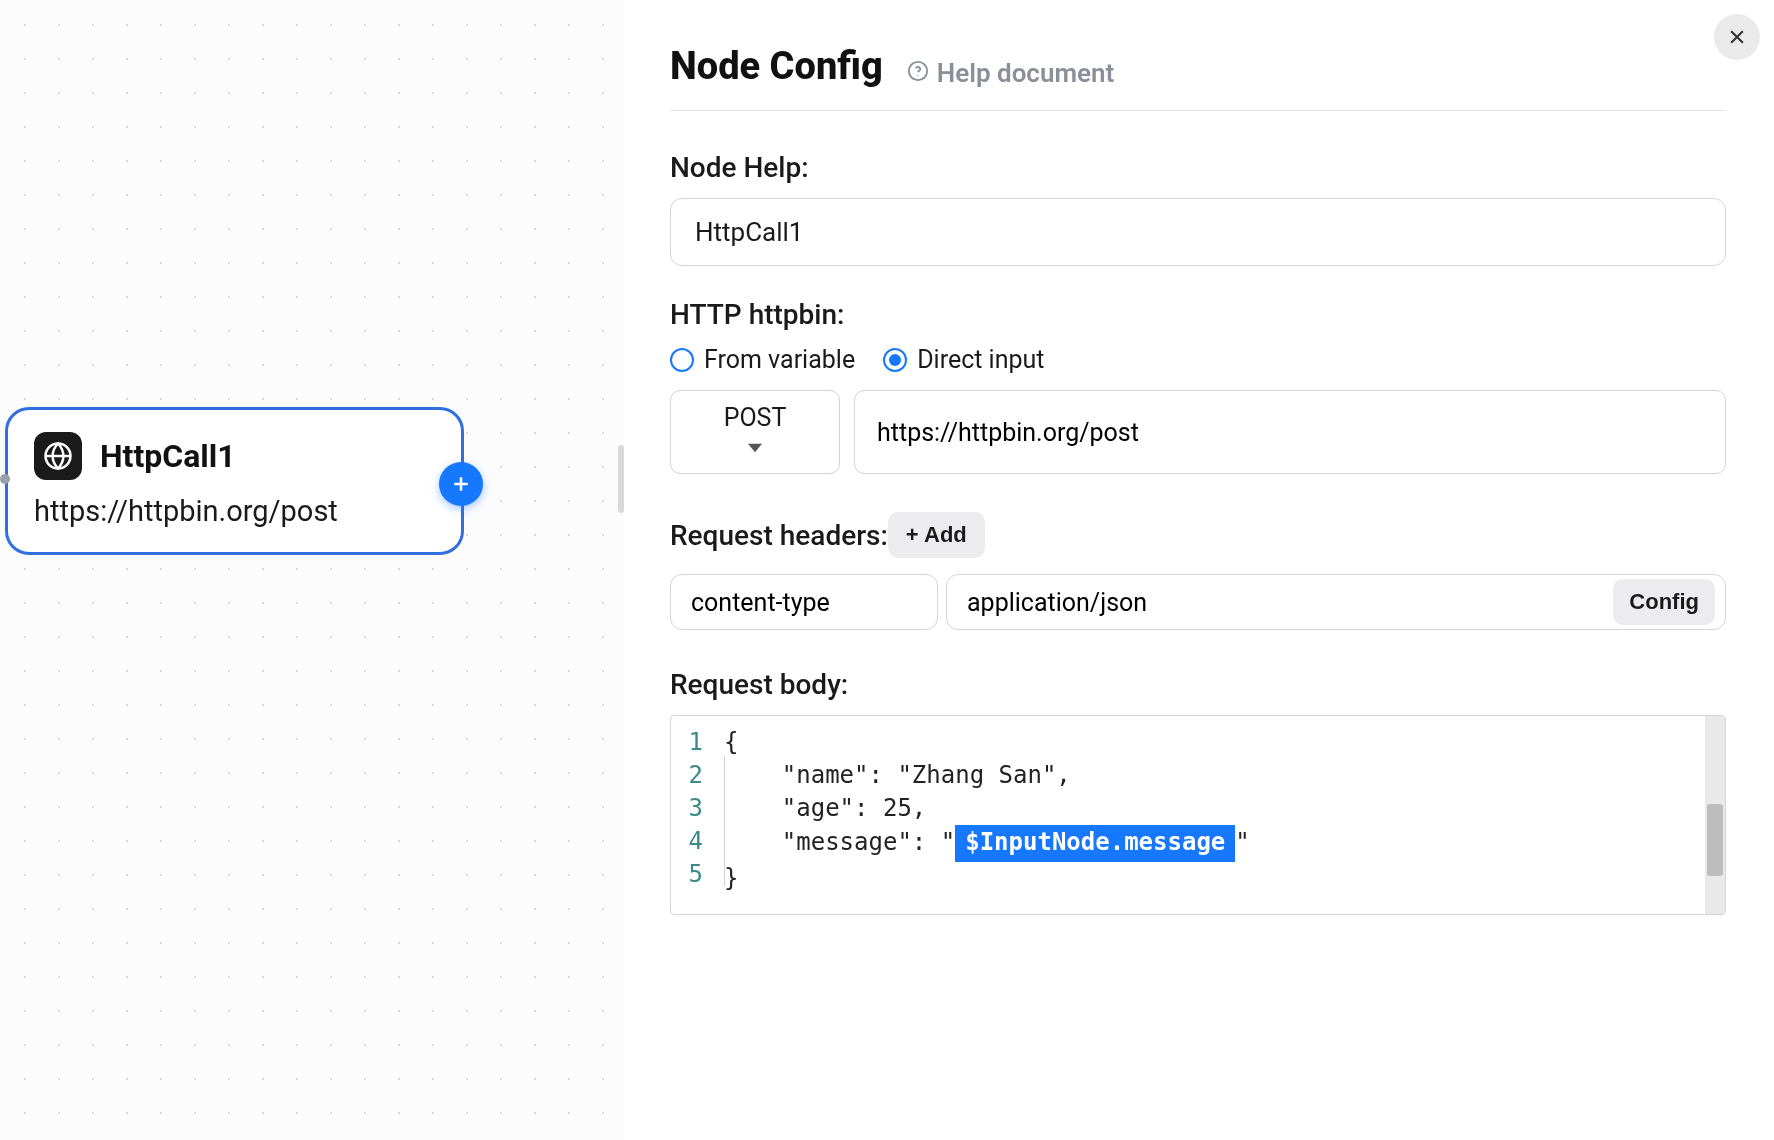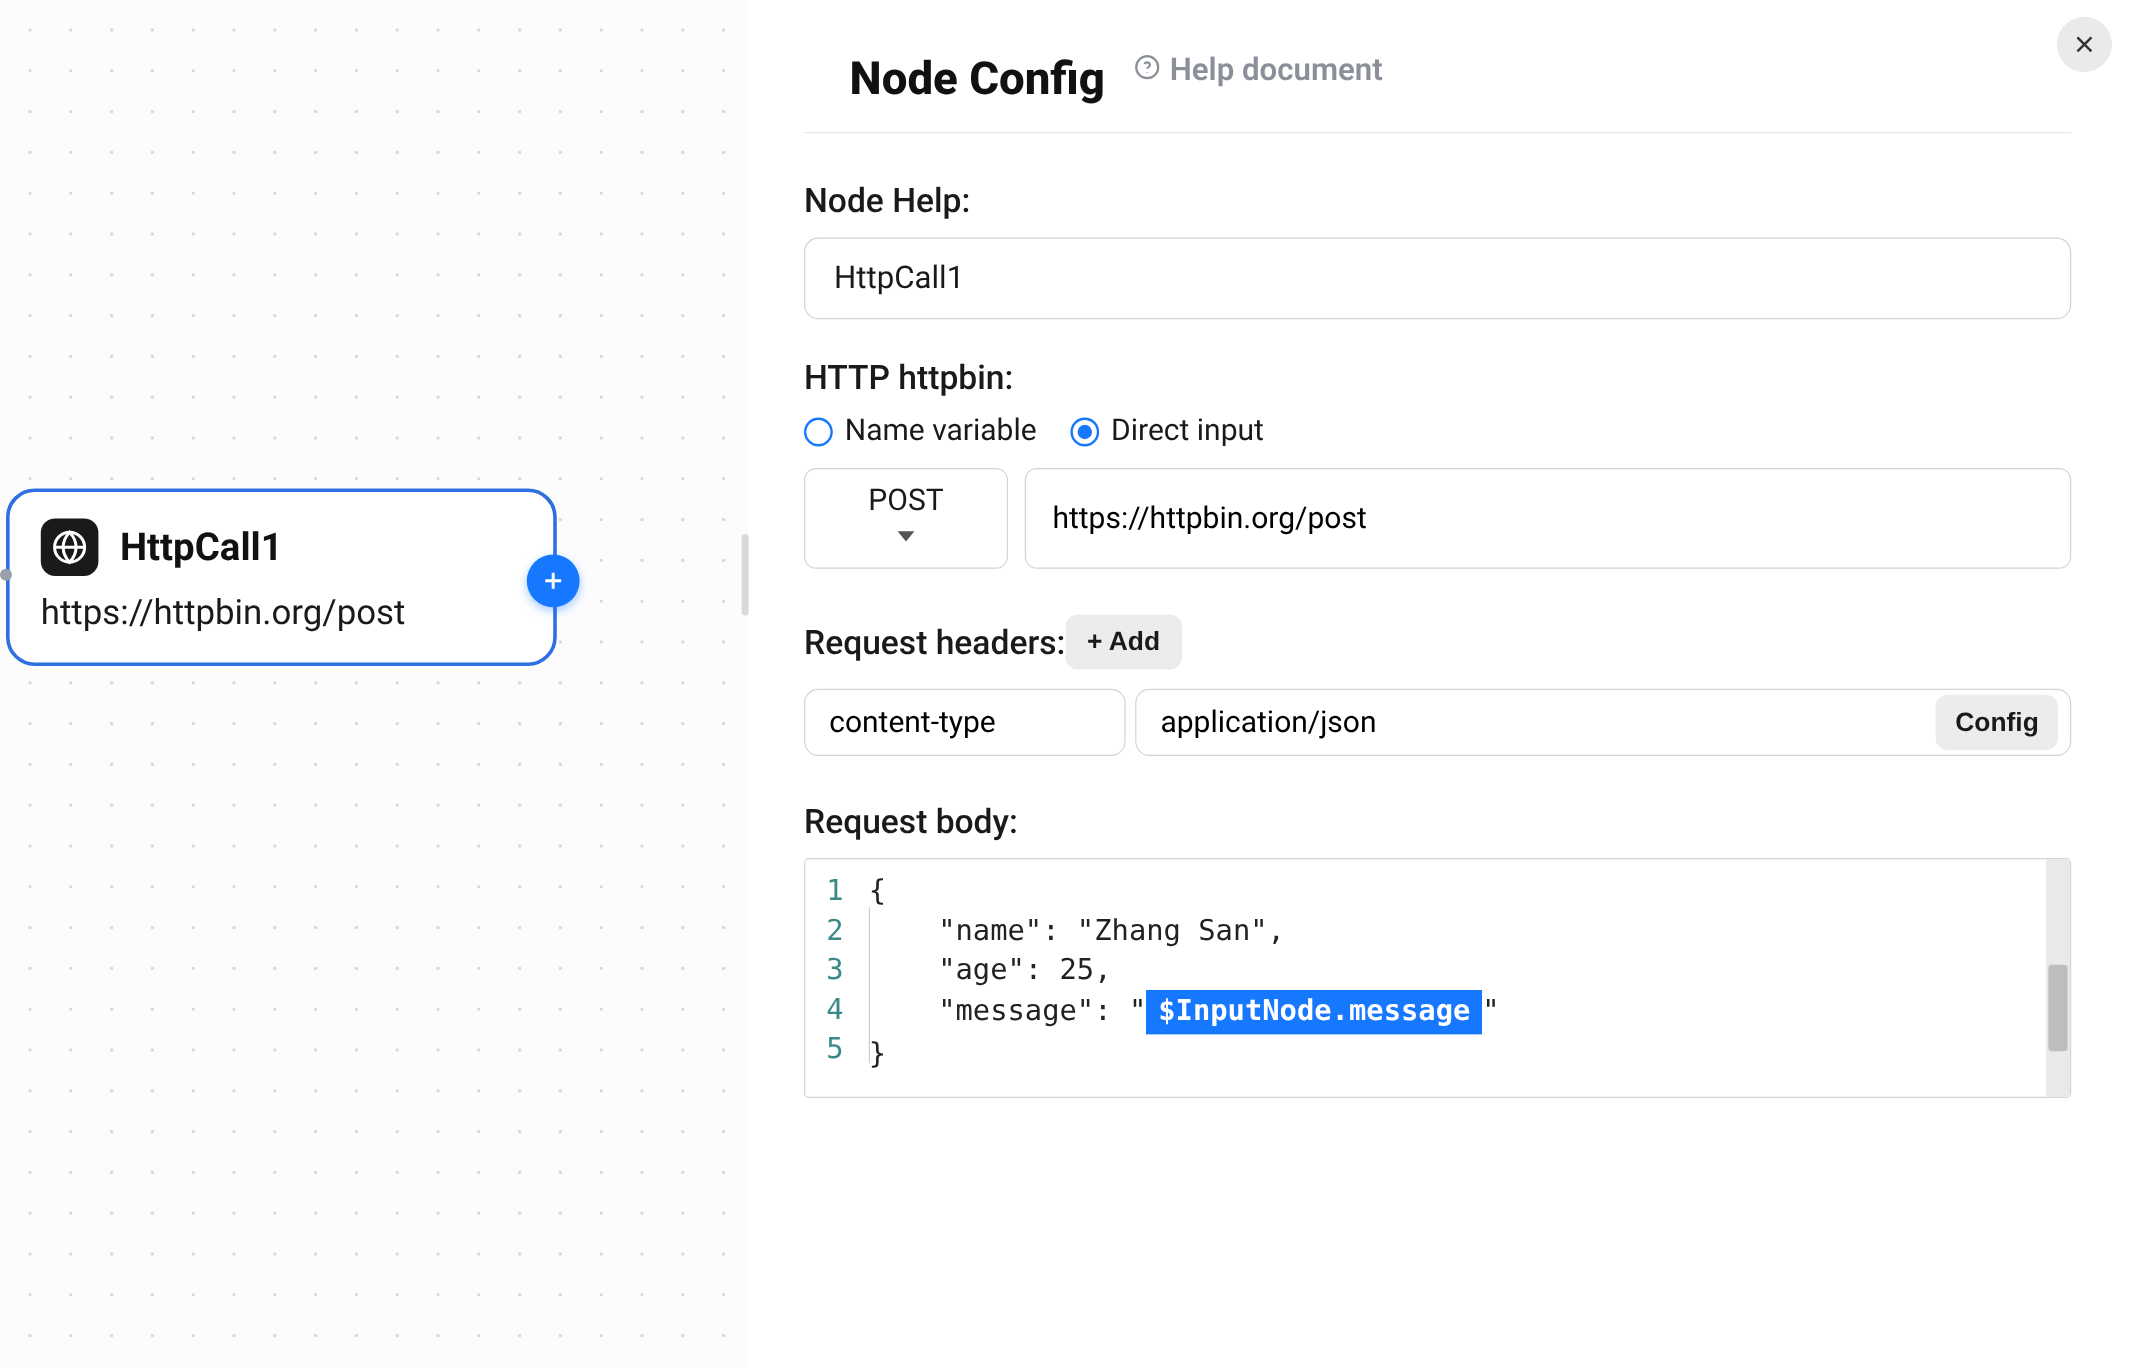--- a/index.html
+++ b/index.html
@@ -76,21 +76,21 @@
   }
   .close-btn {
     position:absolute; top:14px; right:14px;
     width:46px; height:46px; border-radius:50%;
     background:#eaeaea;
     display:flex; align-items:center; justify-content:center;
     cursor:pointer;
   }
   .close-btn svg { width:20px; height:20px; stroke:#333; stroke-width:2.5; }
 
-  .panel-headrow { display:flex; align-items:flex-start; gap:24px;margin-left:38px; }
+  .panel-headrow { display:flex; align-items:flex-end; gap:24px; }
   .panel-title { font-size:38px; font-weight:800; color:#111; }
   .help-link { display:flex; align-items:center; gap:8px; color:#8a8f99; font-size:26px; font-weight:600; cursor:pointer; }
   .help-link svg { width:22px; height:22px; stroke:#8a8f99; stroke-width:2; fill:none; }
 
   .hr { height:1px; background:#e4e4e7; margin:22px 0 40px 0; width:100%; }
 
   .field-label { font-size:28px; font-weight:500; color:#1a1a1a; margin-bottom:14px; }
 
   .text-input {
     width:100%;
@@ -261,21 +261,21 @@
   <div class="field-label">Node Help:</div>
   <input class="text-input" value="HttpCall1" style="">
 
   <div class="spacer-sm"></div>
 
   
   <div class="field-label">HTTP httpbin:</div>
   <div class="radio-row">
     <div class="radio-opt">
       <span class="radio-circle"></span>
-      <span>Name variable</span>
+      <span>From variable</span>
     </div>
     <div class="radio-opt">
       <span class="radio-circle checked"></span>
       <span>Direct input</span>
     </div>
   </div>
   <div class="http-row">
     <div class="method-select">
       <span>POST</span>
       <span>

